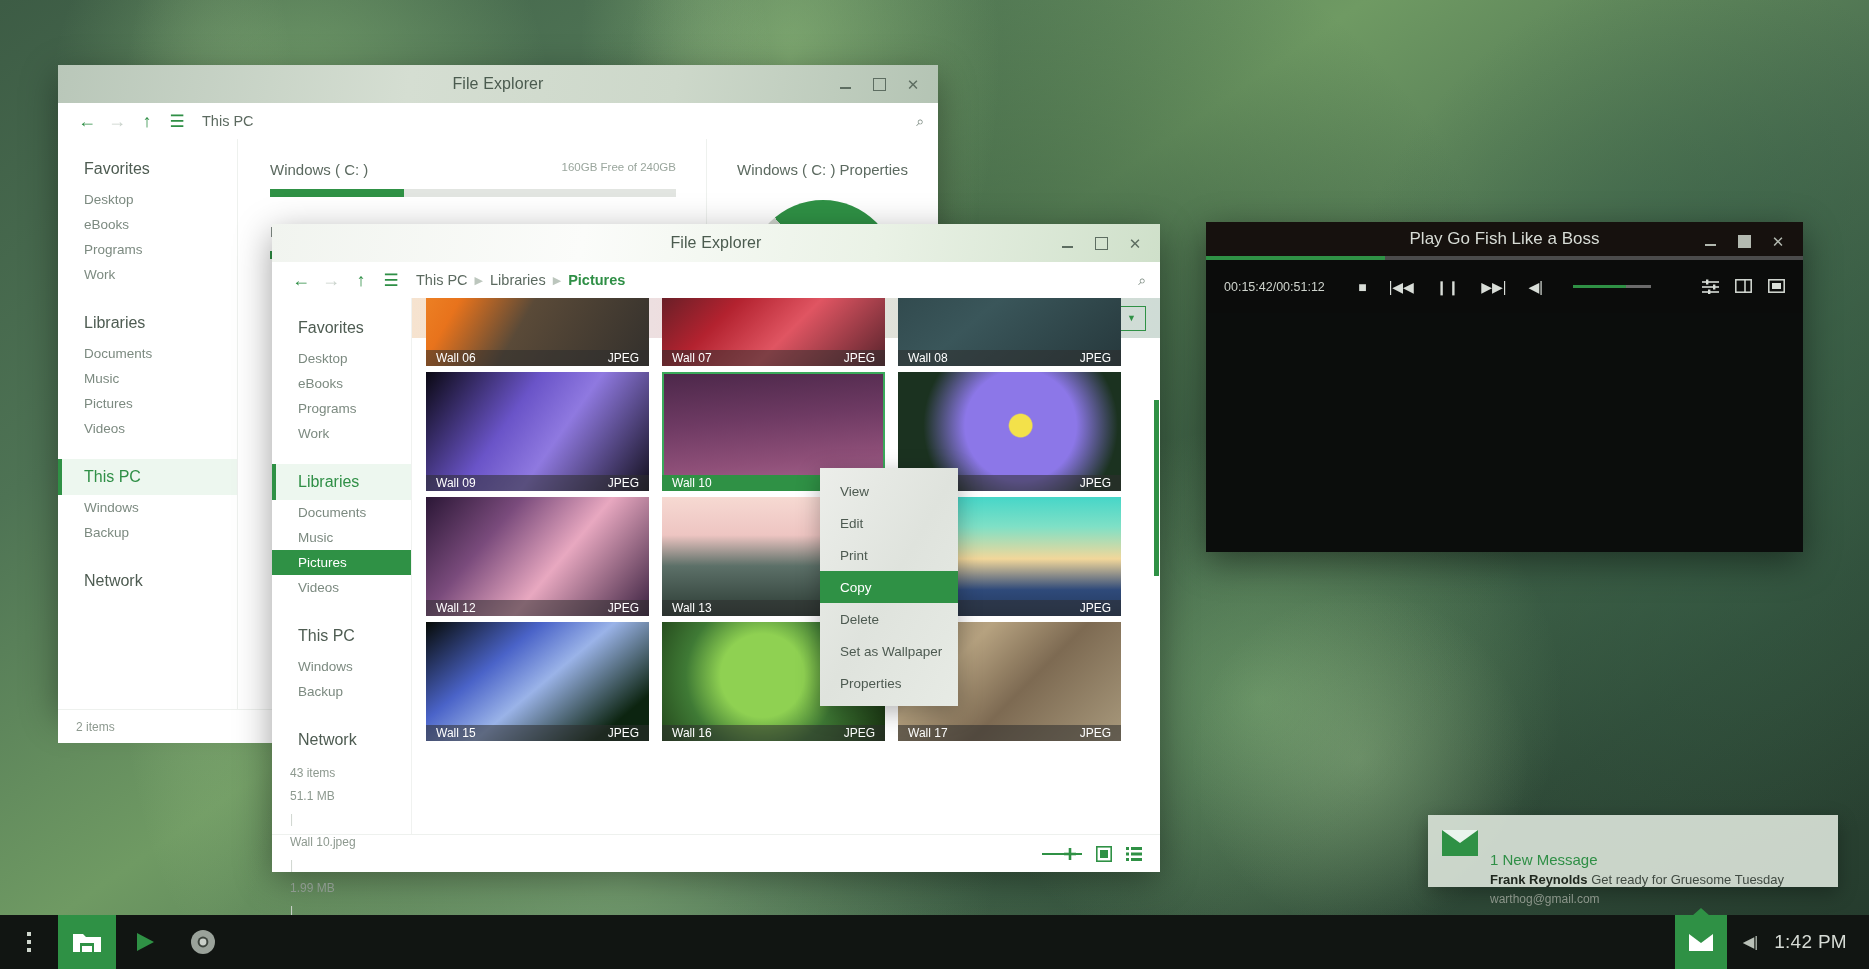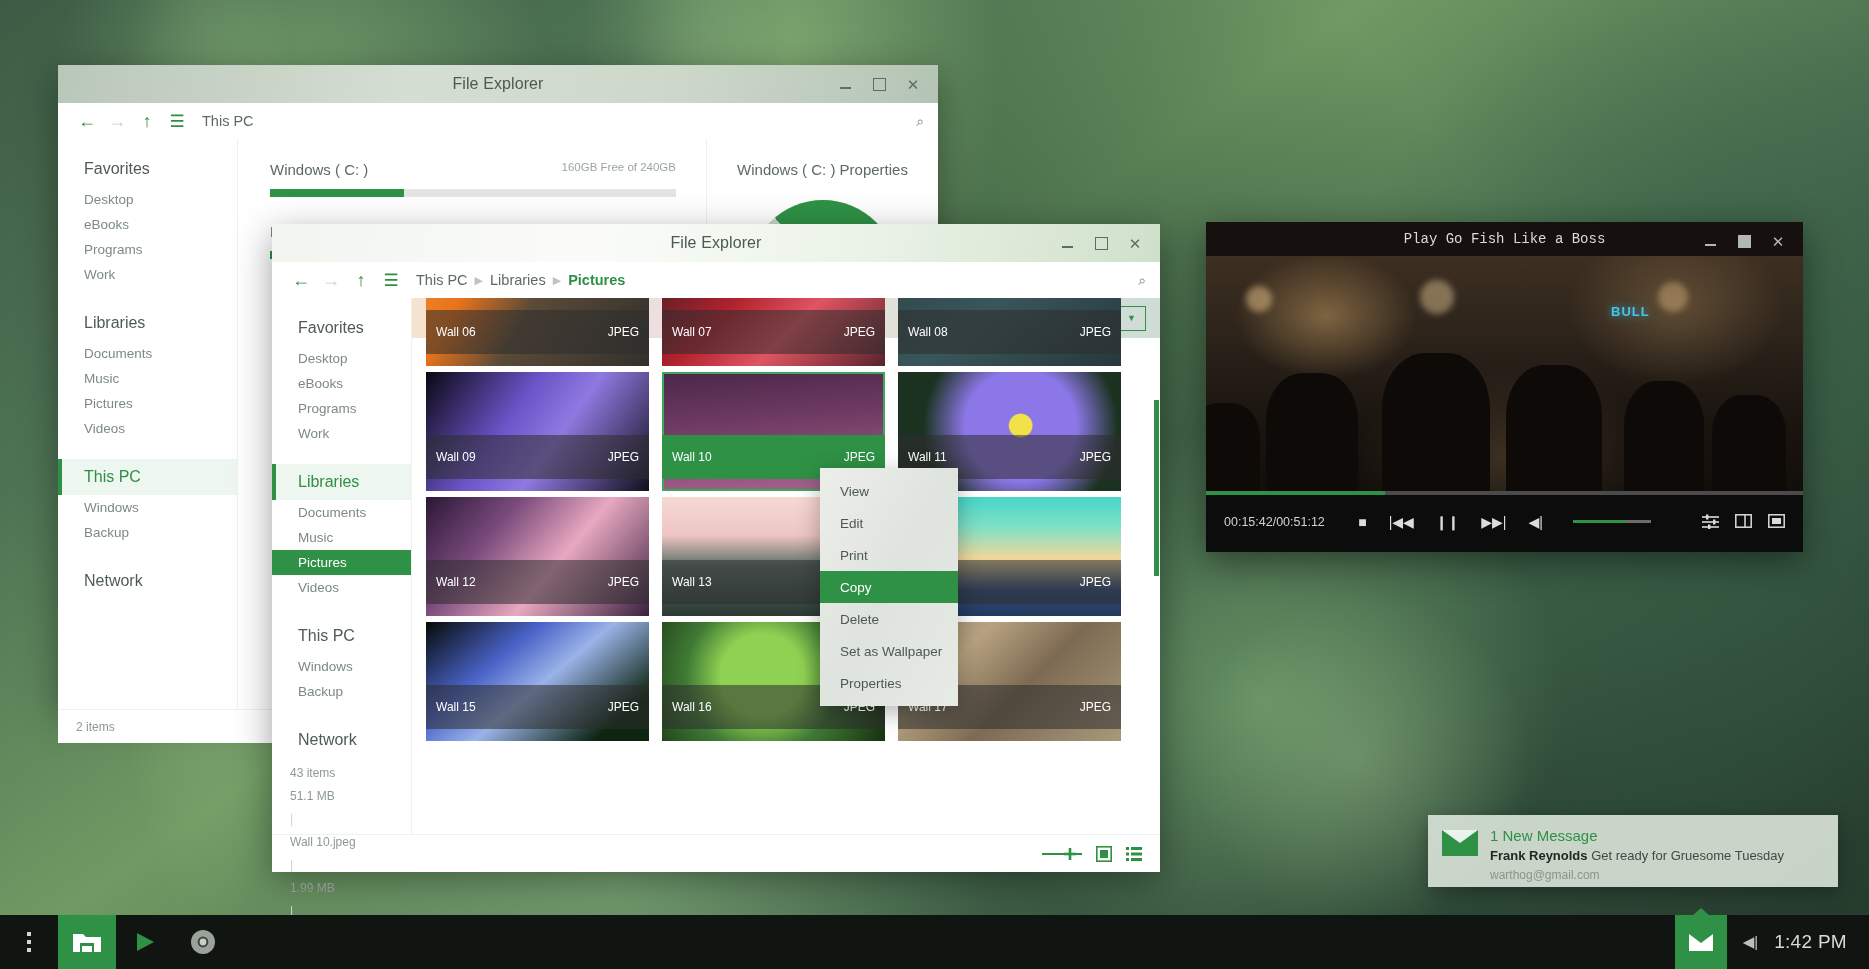--- a/index.html
+++ b/index.html
@@ -97,21 +97,21 @@
   .arr .lbl { font-size: 12.5px; color: #6f7d72; }
   .arr .sel {
     border: 1.6px solid #2f9145; color: #2f9145; font-size: 13px; font-weight: bold;
     padding: 4px 9px; display: flex; align-items: center; gap: 6px;
   }
   .arr .sel .cv { font-size: 9px; }
 
   .grid { display: grid; grid-template-columns: repeat(3, 223px); gap: 6px 13px; padding: 0 14px; }
   .thumb { position: relative; height: 119px; overflow: hidden; }
   .cap {
-    position: absolute; left: 0; right: 0; bottom: 12px; height: 44px;
+    position: absolute; left: 0; right: 0; bottom: 0; height: 16px;
     display: flex; align-items: center; justify-content: space-between;
     padding: 0 10px; font-size: 12px; color: #fff; background: rgba(45,45,45,.55);
   }
   .thumb.selected { outline: 2px solid #3aa95a; outline-offset: -2px; }
   .thumb.selected .cap { background: #2f9145; }
   .scrollwrap { position:absolute; right:0; top:40px; bottom:0; width:7px; background:#fff; }
   .scrollthumb { position:absolute; right:1px; width:5px; background:#2f9145; }
 
   .fstatus { height: 38px; border-top: 1px solid #eef1ee; display:flex; align-items:center; justify-content:space-between; padding: 0 18px; background:#fff; }
   .fstatus .left { font-size: 12px; color: #8d998f; display:flex; gap:9px;flex-direction:column; }
@@ -123,21 +123,21 @@
     position: absolute; left: 820px; top: 468px; width: 138px;
     background: linear-gradient(120deg,#eceeea 0%,#dfe3dd 50%,#e7ebe5 100%);
     box-shadow: 0 6px 22px rgba(0,0,0,.30); padding: 7px 0;
   }
   .mi { height: 32px; display: flex; align-items: center; padding-left: 20px; font-size: 13.5px; color: #4d5a51; }
   .mi.hl { background: #2f9145; color: #fff; }
 
   
   #player { left: 1206px; top: 222px; width: 597px; height: 330px; background: #0b0d0c; box-shadow: 0 10px 34px rgba(0,0,0,.45); }
   .ptitle { height: 34px; background: #16110e; display:flex; align-items:center; justify-content:center; position:relative; }
-  .ptitle .ttl { color: #d8dcd6; font-size: 14px; font-family: Liberation Mono, monospace; }
+  .ptitle .ttl { color: #d8dcd6; font-size: 17px; }
   .ptitle .wbtns .wbtn { color:#b3b9b0; }
   .ptitle .wbtn.min::before, .ptitle .wbtn.max::before { background:#b3b9b0; border-color:#b3b9b0; }
   .video { height: 235px; position: relative; overflow: hidden;
     background:
       radial-gradient(ellipse 130px 90px at 120px 60px, rgba(190,150,95,.55), transparent 70%),
       radial-gradient(ellipse 150px 110px at 470px 50px, rgba(150,120,80,.45), transparent 72%),
       radial-gradient(ellipse 200px 120px at 300px 200px, rgba(70,55,40,.8), transparent 75%),
       linear-gradient(180deg,#3d2f21 0%,#2c231a 35%,#1b1510 70%,#120e0a 100%);
   }
   .vsil { position:absolute; bottom:0; background:#0d0a08; border-radius: 40% 40% 0 0; }
@@ -153,21 +153,21 @@
   .vol i { position:absolute; left:0; top:0; bottom:0; width:68%; background:#2f9145; }
   .pright { position:absolute; right:18px; display:flex; gap:16px; color:#d9ded8; font-size:14px; }
 
   
   #toast { position:absolute; left:1428px; top:815px; width: 410px; height: 72px;
            background: rgba(214,224,213,.93); box-shadow: 0 6px 18px rgba(0,0,0,.3);
            display:flex; padding: 11px 14px; gap: 12px; }
   .env { width: 36px; height: 26px; background:#2f9145; position:relative; flex:none; margin-top:4px; }
   .env::after{ content:""; position:absolute; inset:0; border-top: 13px solid rgba(255,255,255,.9);
                border-left: 18px solid transparent; border-right: 18px solid transparent; box-sizing:border-box;}
-  .tzone .t1 { font-size: 15px; color:#2f8f46; line-height:1.35; }
+  .tzone .t1 { font-size: 15px; color:#2f8f46; line-height:1.35;margin-top:24px; }
   .tzone .t2 { font-size: 13px; color:#404a42; line-height:1.5; }
   .tzone .t2 b { color:#20281f; }
   .tzone .t3 { font-size: 12px; color:#8b958a; line-height:1.5; }
 
   
   #taskbar { position:absolute; left:0; right:0; bottom:0; height:54px; background:#111512; display:flex; align-items:center; }
   .tbitem { width: 58px; height: 54px; display:flex; align-items:center; justify-content:center; }
   .tbitem.act { background:#2f9145; }
   .tbright { margin-left:auto; display:flex; align-items:center; height:54px; padding-right: 22px; gap: 16px; }
   .tray-mail { width:52px; height:54px; background:#2f9145; display:flex; align-items:center; justify-content:center; position:relative; }
@@ -437,32 +437,20 @@
 <div class="win" id="player">
   <div class="ptitle">
     <span class="ttl">Play Go Fish Like a Boss</span>
     <div class="wbtns">
       <div class="wbtn min"></div>
       <div class="wbtn max"></div>
       <div class="wbtn">✕</div>
     </div>
   </div>
 
-  <div class="video">
-    <div class="vglow" style="left:40px;top:30px;width:26px;height:26px;background:rgba(255,215,150,.45)"></div>
-    <div class="vglow" style="left:214px;top:24px;width:34px;height:34px;background:rgba(255,225,170,.4)"></div>
-    <div class="vglow" style="left:452px;top:26px;width:30px;height:30px;background:rgba(255,210,150,.35)"></div>
-    <span class="vsign" style="left:405px;top:48px;">BULL</span>
-    <div class="vsil" style="left:60px;width:92px;height:118px;"></div>
-    <div class="vsil" style="left:176px;width:108px;height:138px;"></div>
-    <div class="vsil" style="left:300px;width:96px;height:126px;"></div>
-    <div class="vsil" style="left:418px;width:80px;height:110px;"></div>
-    <div class="vsil" style="left:506px;width:74px;height:96px;"></div>
-    <div class="vsil" style="left:-16px;width:70px;height:88px;"></div>
-  </div>
 
   <div class="progress">
       <i style="width:30%"></i>
     </div>
 
   <div class="pctrl">
     <span class="ptime">00:15:42/00:51:12</span>
     <div class="pmid">
       <span class="pbtn">■</span>
       <span class="pbtn">|◀◀</span>

